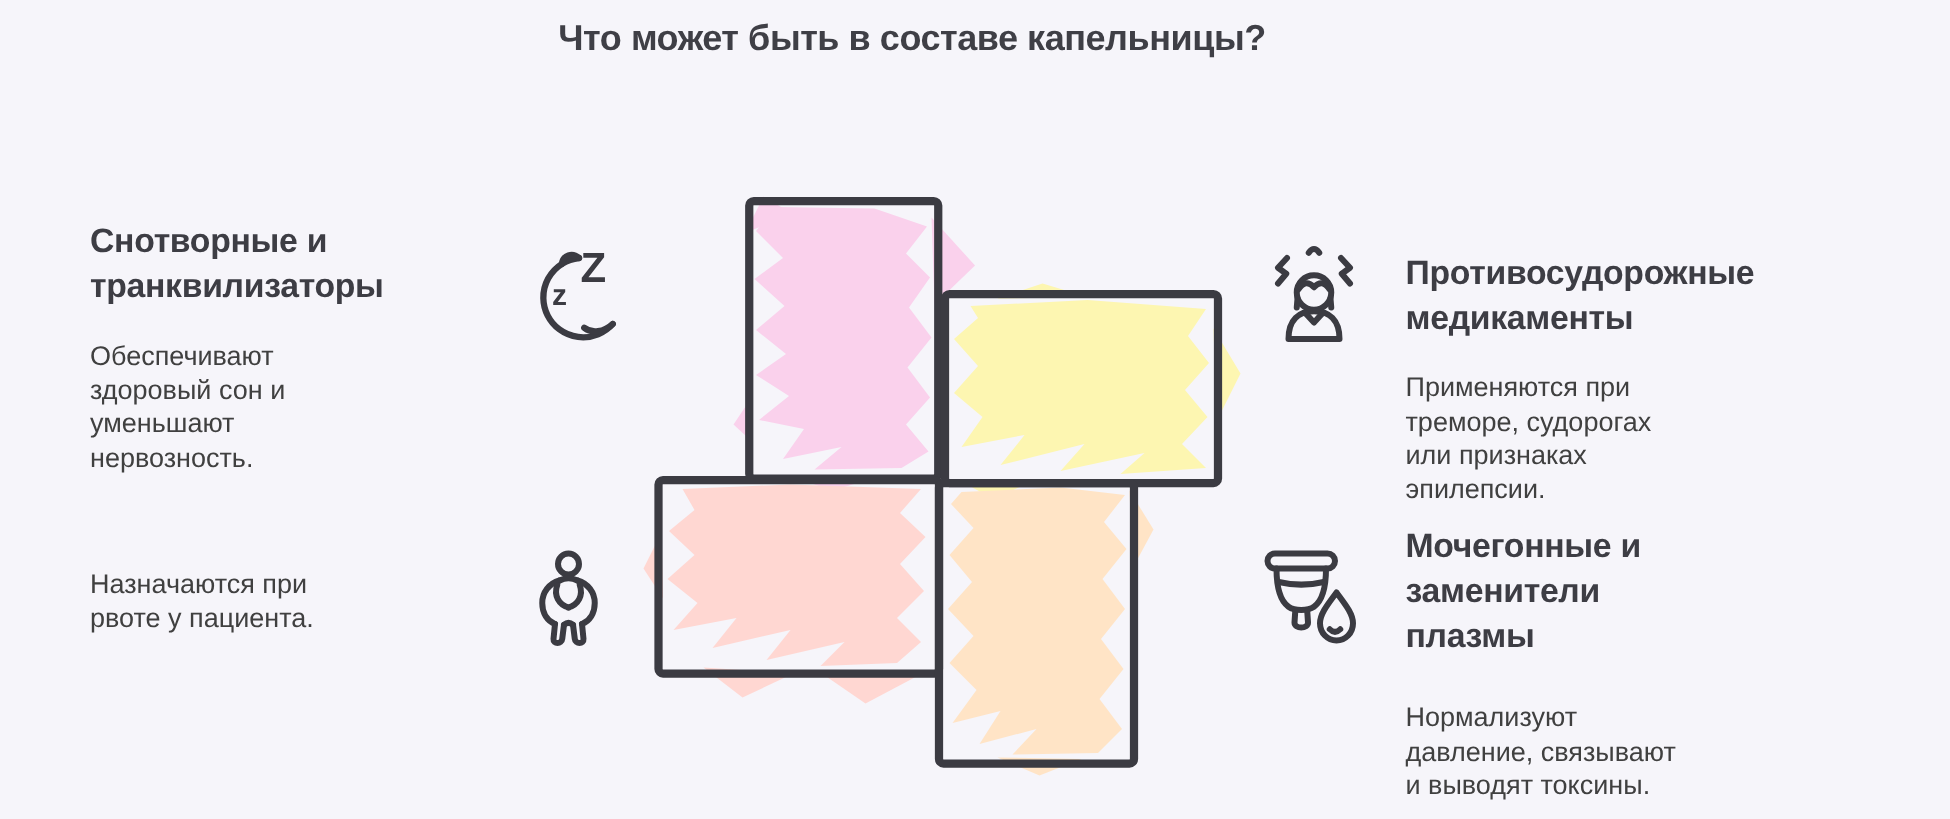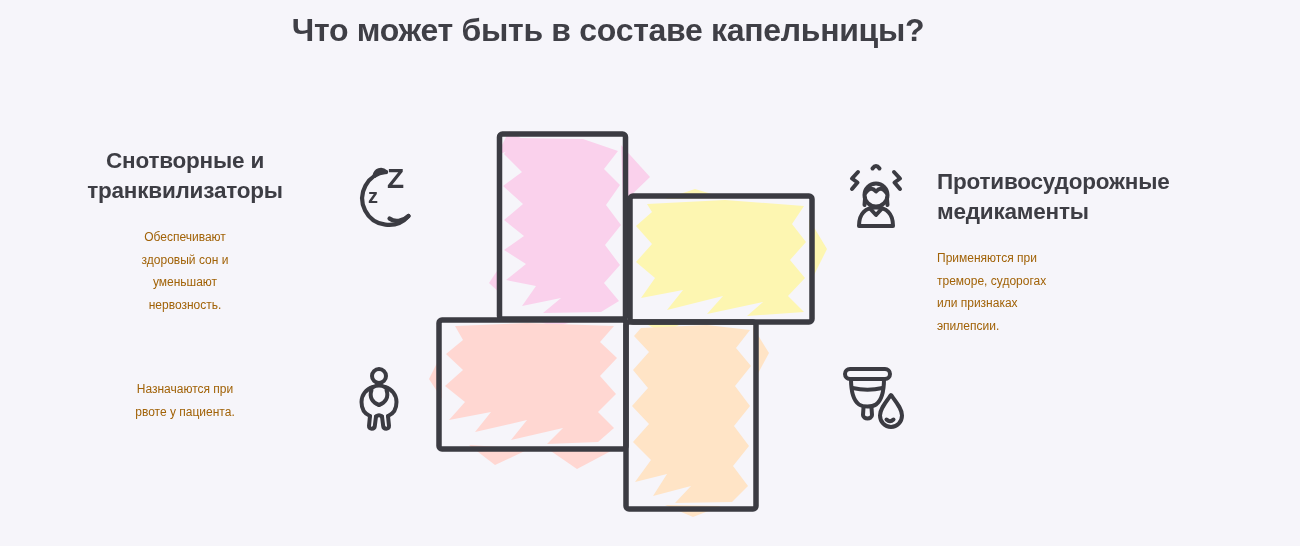--- a/index.html
+++ b/index.html
@@ -3,32 +3,32 @@
 <meta charset="utf-8">
 <style>
   html,body { margin:0; padding:0; background:#e9e9ee; }
   .canvas {
     position:relative; width:1300px; height:546px;
     background:#f6f5fa; overflow:hidden;
     font-family:"Liberation Sans", sans-serif;
   }
   .title {
     position:absolute; top:12px; left:0; width:1216px;
-    text-align:center; font-size:32px; font-weight:700;
+    text-align:center; font-size:24px; font-weight:700;
     color:#3f3f46; letter-spacing:-0.3px;
   }
   .section { position:absolute; }
-  .section.align-right { text-align:center; }
+  .section.align-right { text-align:left; }
   .heading {
     font-size:22.5px; font-weight:700; line-height:30px;
     color:#3d3d44; letter-spacing:-0.2px; white-space:pre-line;
   }
   .desc {
-    font-size:12px; line-height:22.5px;
-    color:#a16207; white-space:pre-line;
+    font-size:18px; line-height:22.5px;
+    color:#404040; white-space:pre-line;
   }
   .s1 { left:60px;  top:146px; width:250px; }
   .s2 { left:60px;  top:378px; width:250px; }
   .s3 { left:937px; top:146px; width:280px;margin-top:21px; }
   .s4 { left:937px; top:349px; width:280px; }
   .s1 .desc { margin-top:20px; }
   .s2 .desc { }
   .s3 .desc { margin-top:20px; }
   .s4 .desc { margin-top:28px; }
   svg { position:absolute; display:block; }
@@ -61,20 +61,28 @@
 
   <div class="section s3">
     <div class="heading">Противосудорожные
 медикаменты</div>
     <div class="desc">Применяются при
 треморе, судорогах
 или признаках
 эпилепсии.</div>
   </div>
 
+  <div class="section s4">
+    <div class="heading">Мочегонные и
+заменители
+плазмы</div>
+    <div class="desc">Нормализуют
+давление, связывают
+и выводят токсины.</div>
+  </div>
 
   <svg class="svg-moon" width="82" height="80" viewBox="0 0 82 80">
     <g fill="none" stroke-width="4.2" stroke-linecap="round" stroke-linejoin="round" stroke="#3b3b42">
       <path d="M 40 14 A 26.5 26.5 0 1 0 62.5 58"></path>
       <path d="M 40 14 C 35.5 10 29.5 12 28.5 18"></path>
       <path d="M 62.5 58 C 56.5 63.5 48.5 64.5 43.5 60.5"></path>
     </g>
     <text x="41" y="30" font-size="28" font-weight="700" stroke="none" fill="#3b3b42">Z</text>
     <text x="22" y="45" font-size="20" font-weight="700" stroke="none" fill="#3b3b42">z</text>
   </svg>

